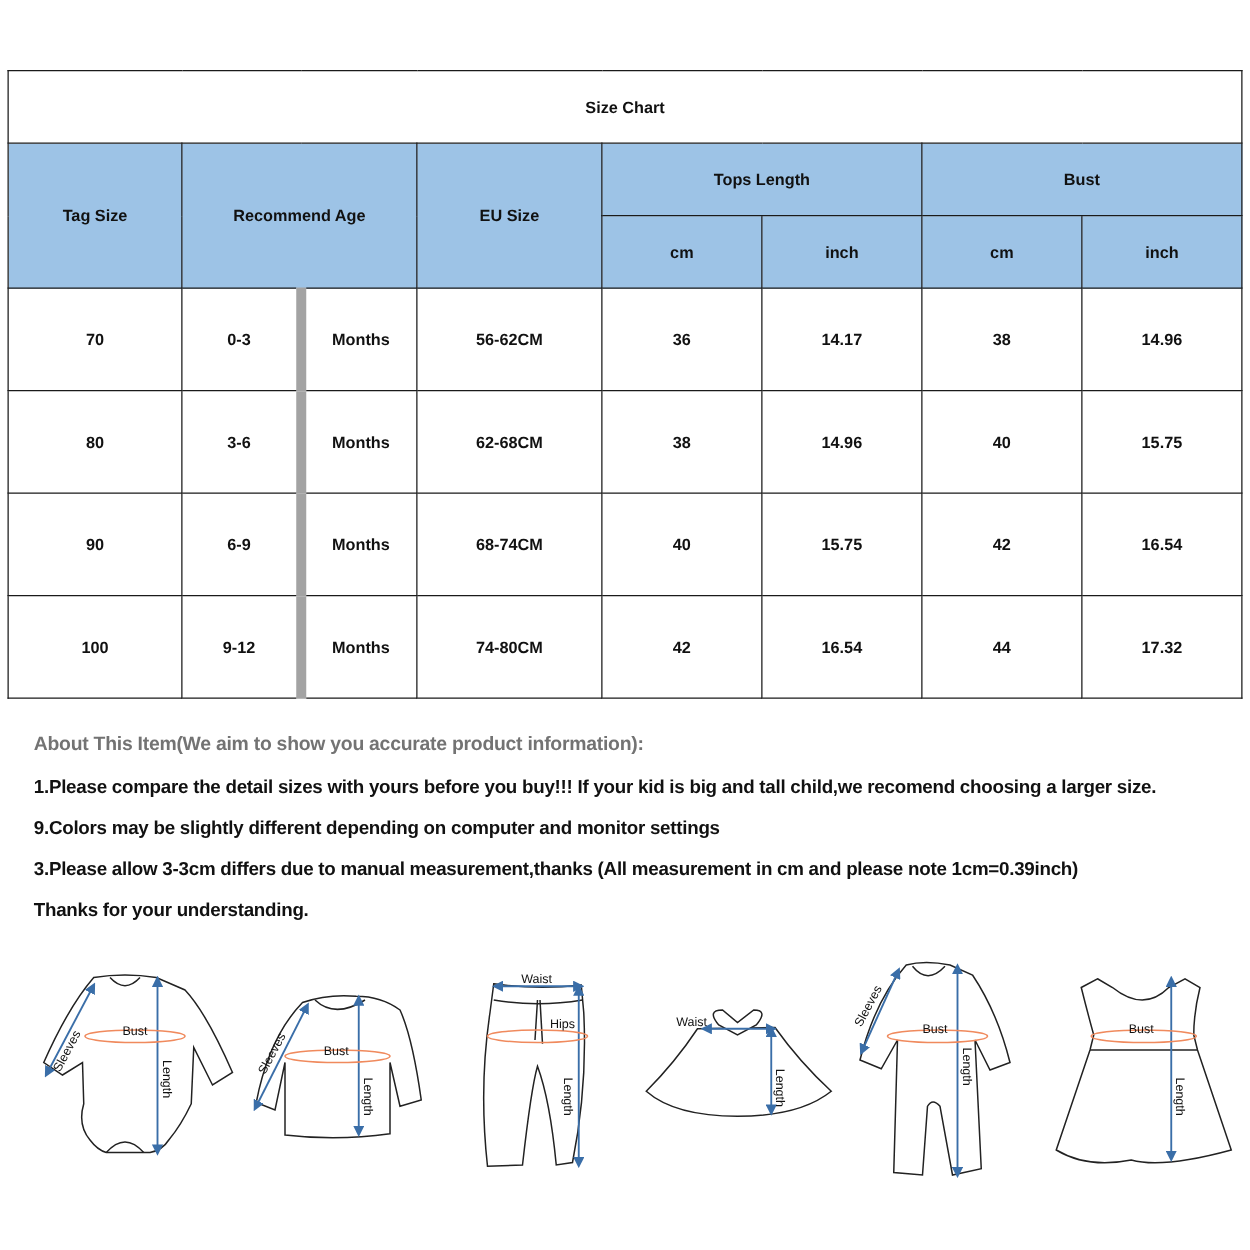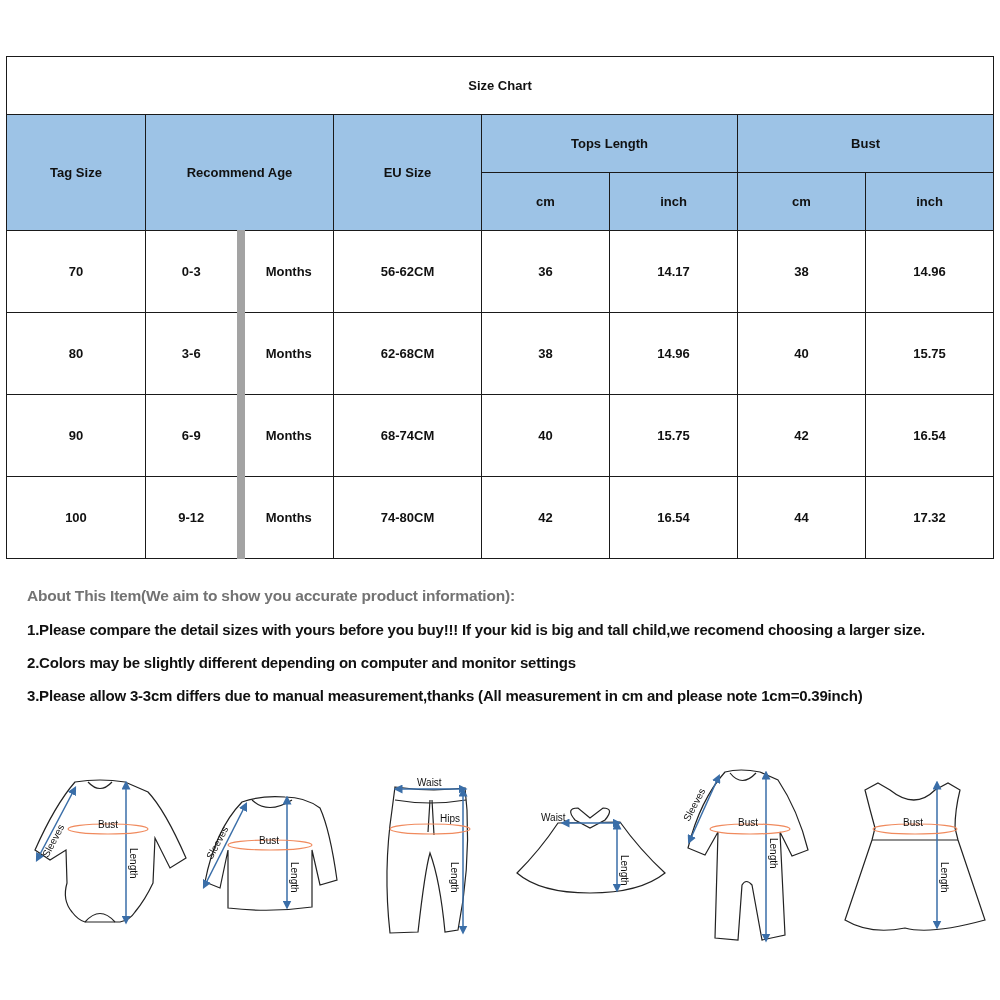--- a/index.html
+++ b/index.html
@@ -88,22 +88,23 @@
     <td>16.54</td>
     <td>44</td>
     <td>17.32</td>
   </tr>
 </tbody>
   </table>
 
 <div class="notes">
   <p class="heading">About This Item(We aim to show you accurate product information):</p>
   <p>1.Please compare the detail sizes with yours before you buy!!! If your kid is big and tall child,we recomend choosing a larger size.</p>
-  <p>2.Colors may be slightly different depending on computer and monitor settings</p>
+  <p>9.Colors may be slightly different depending on computer and monitor settings</p>
   <p>3.Please allow 3-3cm differs due to manual measurement,thanks (All measurement in cm and please note 1cm=0.39inch)</p>
+  <p>Thanks for your understanding.</p>
 </div>
 
 <div class="diagrams">
   <svg width="1000" height="200" viewBox="0 765 1000 200" xmlns="http://www.w3.org/2000/svg">
     <defs>
       <marker id="ab" markerWidth="6" markerHeight="6" refX="3" refY="3" orient="auto-start-reverse">
           <path d="M0,0 L6,3 L0,6 z" fill="#3a6ea8"></path>
         </marker>
       <marker id="ao" markerWidth="5" markerHeight="5" refX="2.5" refY="2.5" orient="auto">
           <path d="M0,0 L5,2.5 L0,5 z" fill="#f08a5d"></path>

